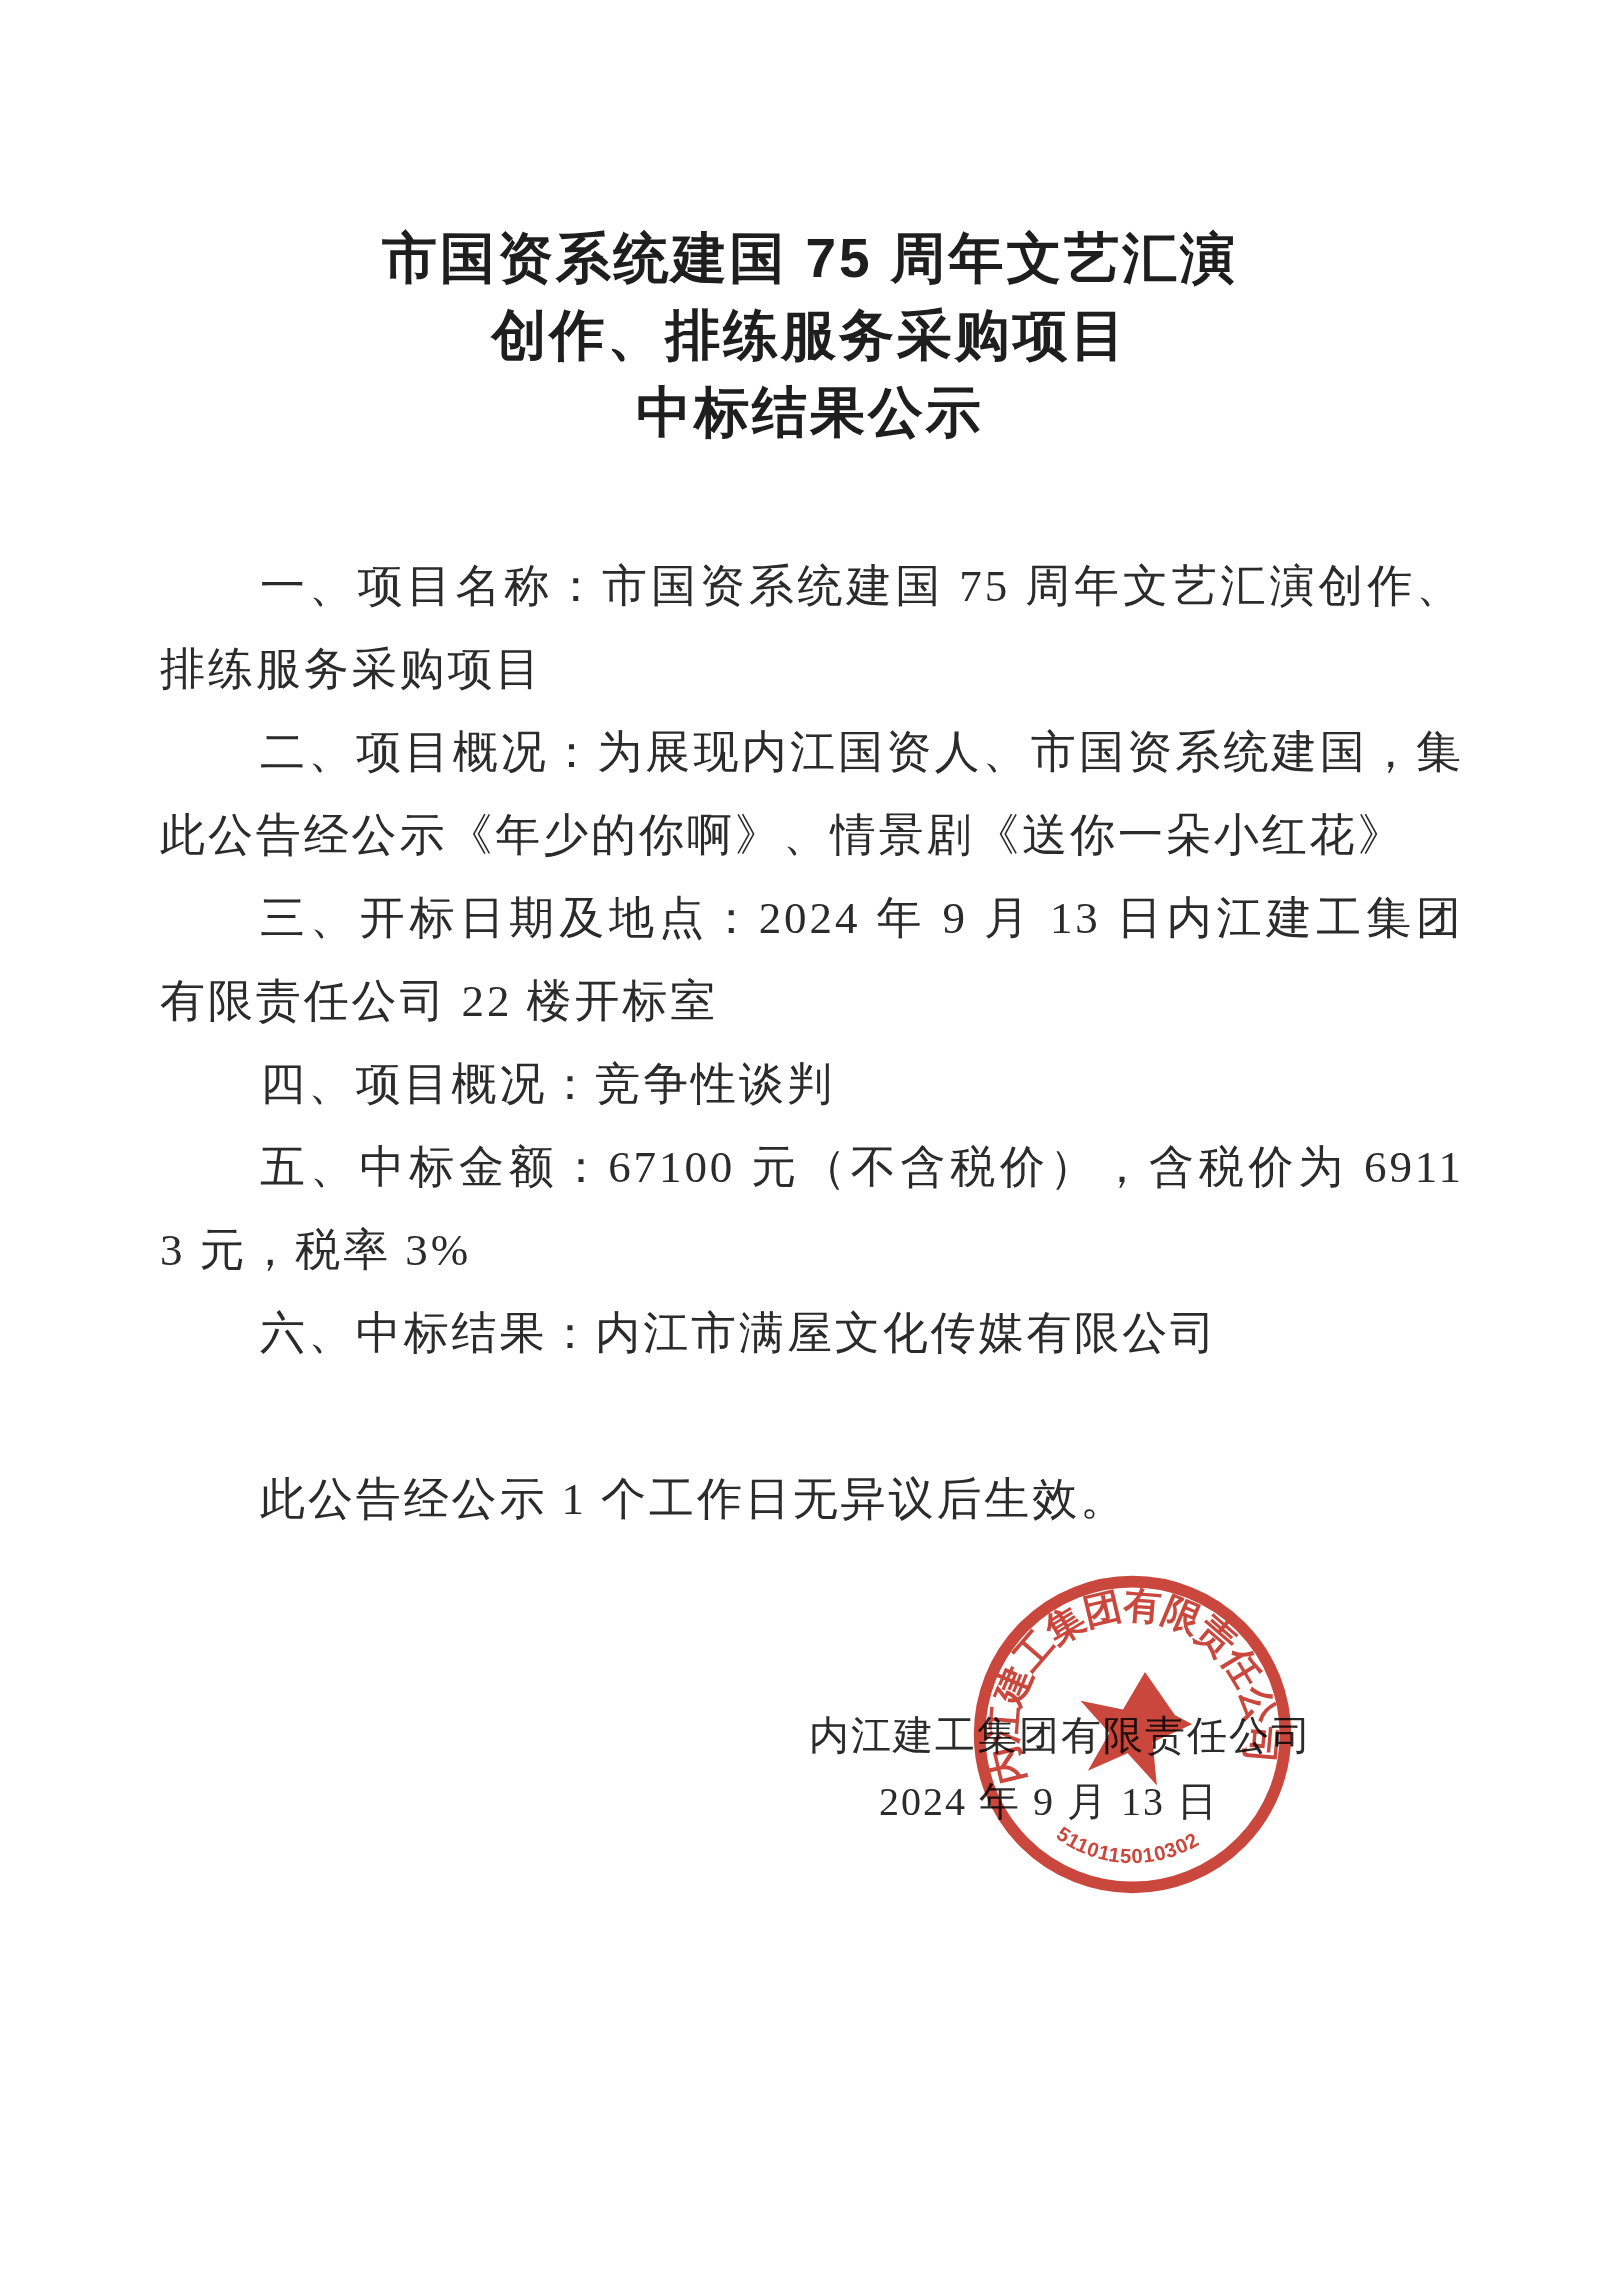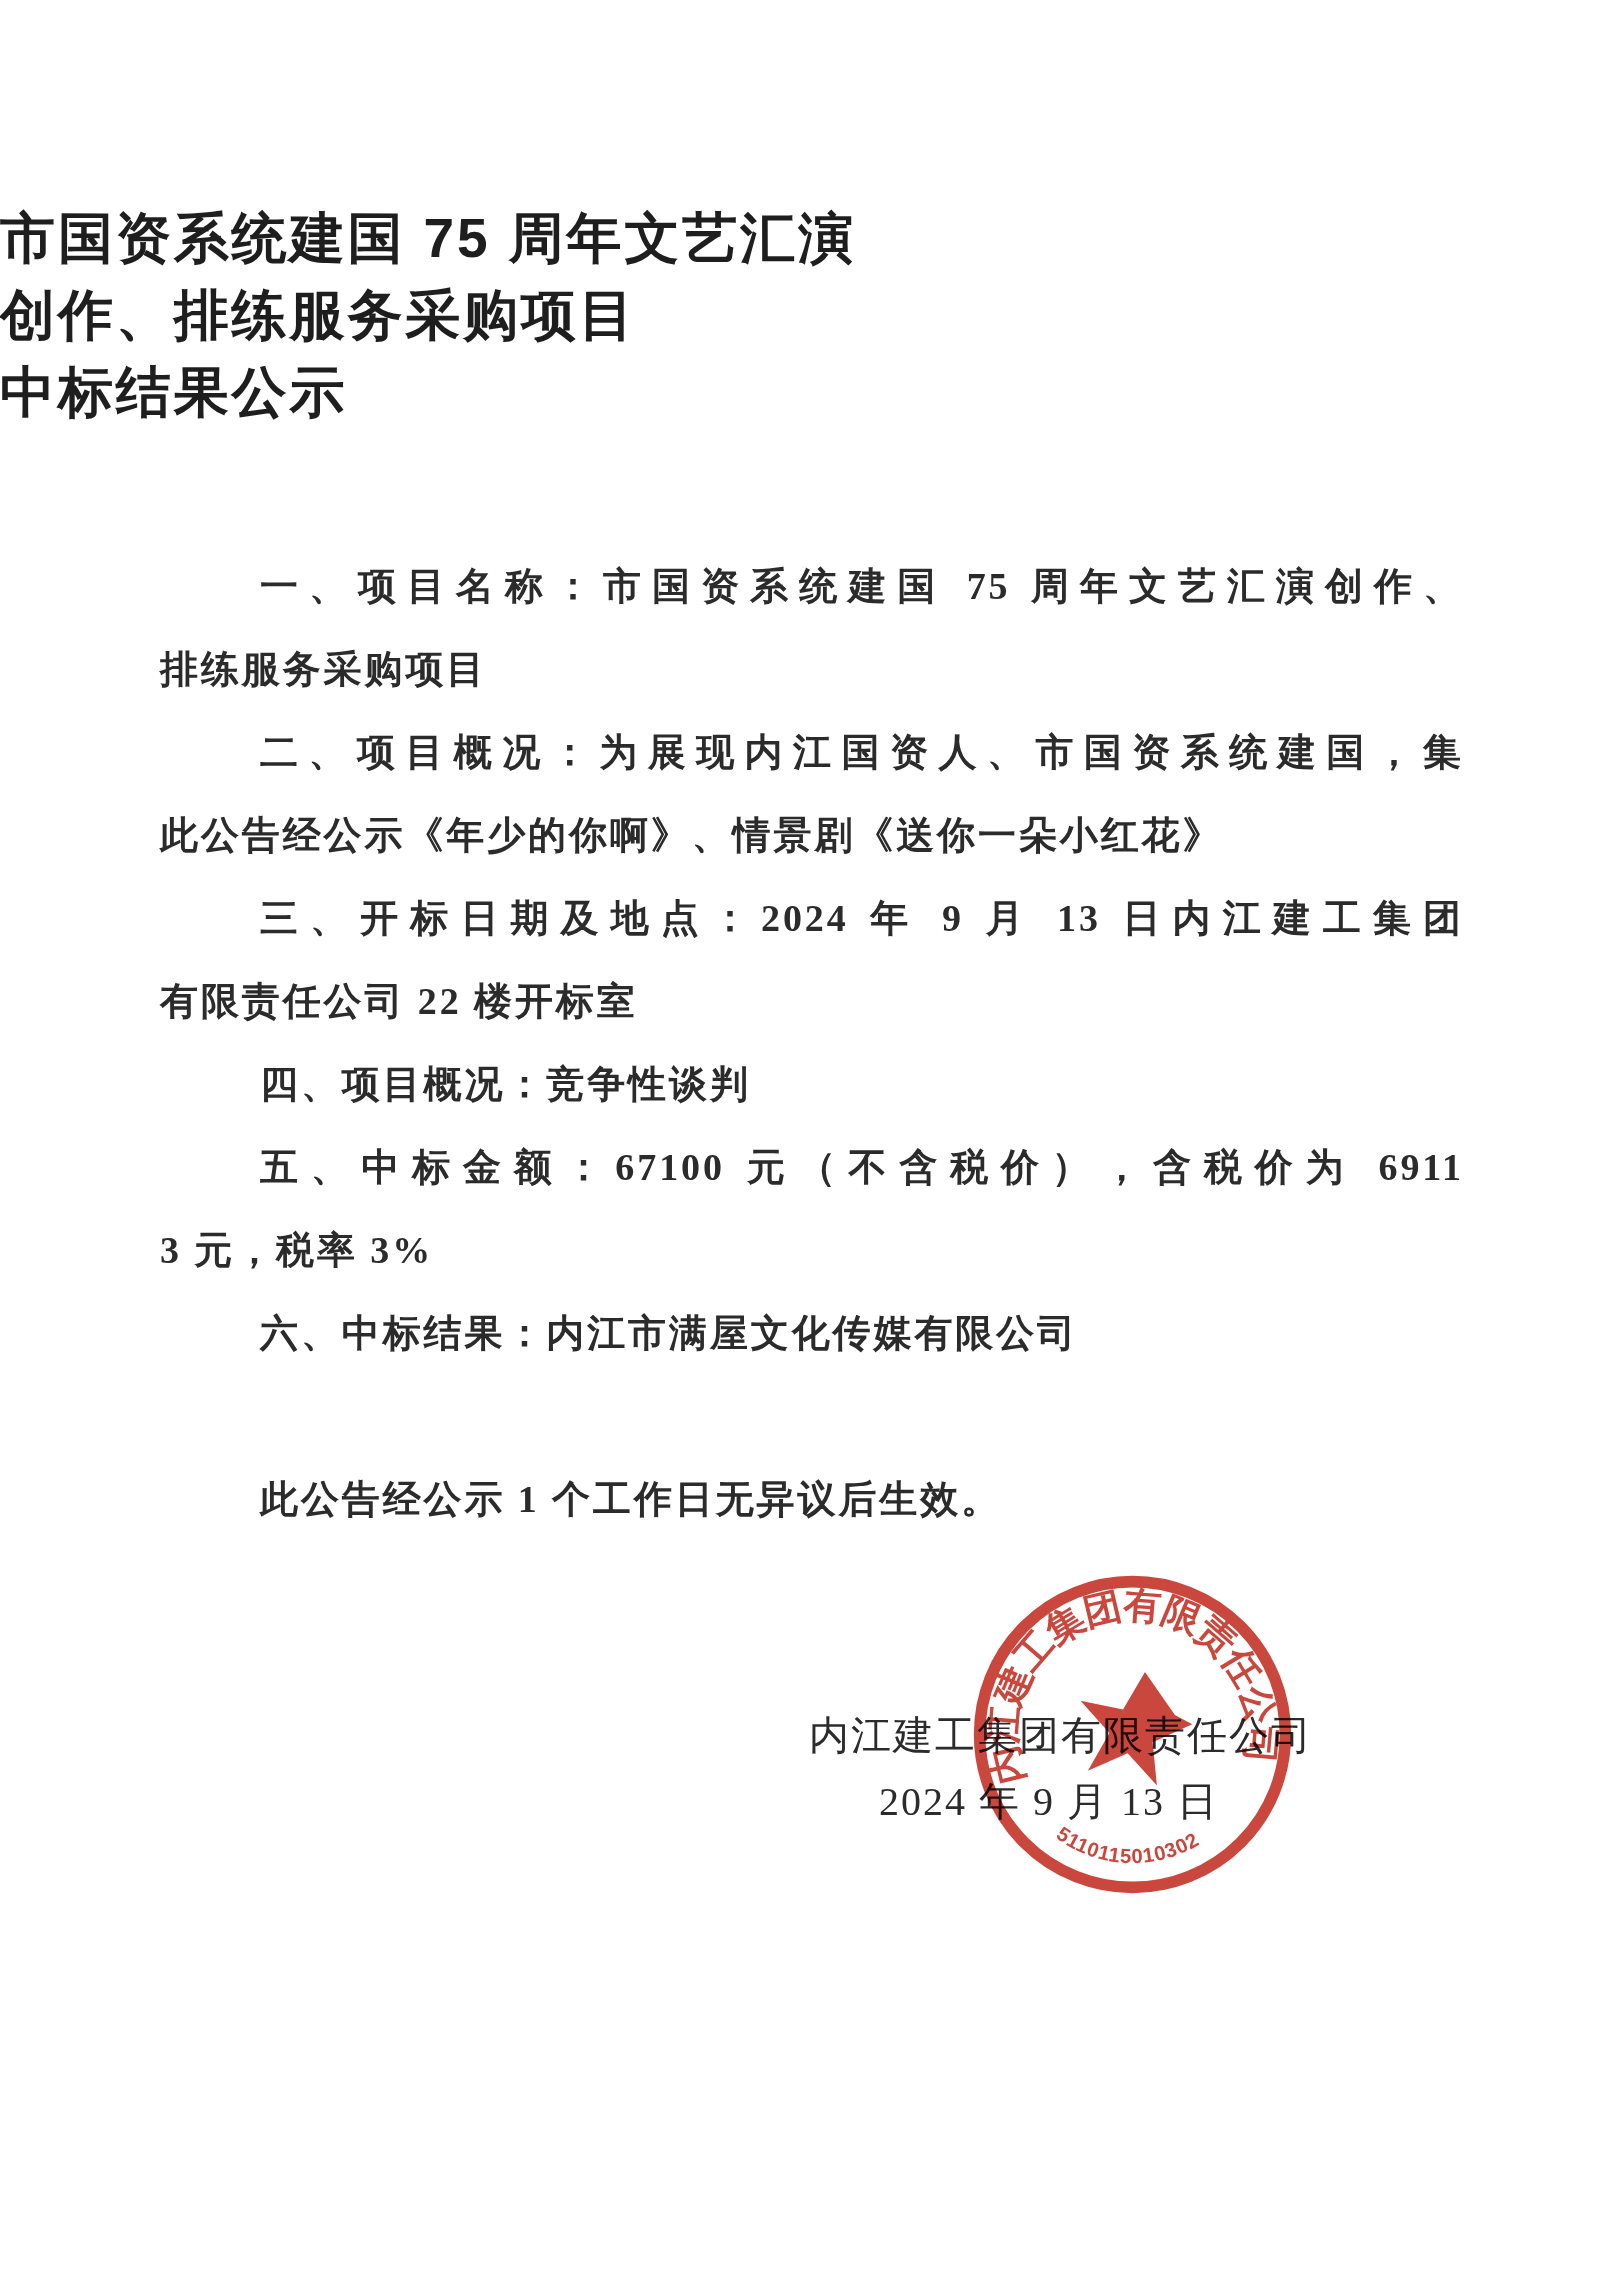--- a/index.html
+++ b/index.html
@@ -7,35 +7,34 @@
     position:relative;
     width:1620px;height:2292px;
     margin:0 auto;
     background:#ffffff;
     font-family:"Liberation Serif",serif;
     color:#262626;
     overflow:hidden;
   }
   
   .title-block{
-    position:absolute;top:200px;left:0;right:0;
-    text-align:left;
+    position:absolute;top:220px;left:0;right:0;
+    text-align:center;
     font-family:"Liberation Sans",sans-serif;
     font-weight:bold;
     font-size:55px;line-height:77px;
     letter-spacing:2.9px;
     color:#1e1e1e;
   }
   
   .body-block{
     position:absolute;top:545px;left:160px;width:1304px;
-    font-size:38px;line-height:83px;
+    font-size:45px;line-height:83px;
     letter-spacing:2.9px;
     color:#2b2b2b;
-    font-weight:bold;
   }
   .line{white-space:nowrap;min-height:83px;}
   .full{text-align:justify;text-align-last:justify;}
   .indent{text-indent:100px;}
   .spacer{height:83px;}
   
   .signature-block{
     position:absolute;top:1703px;right:307px;
     text-align:right;
     font-size:40px;line-height:66px;

